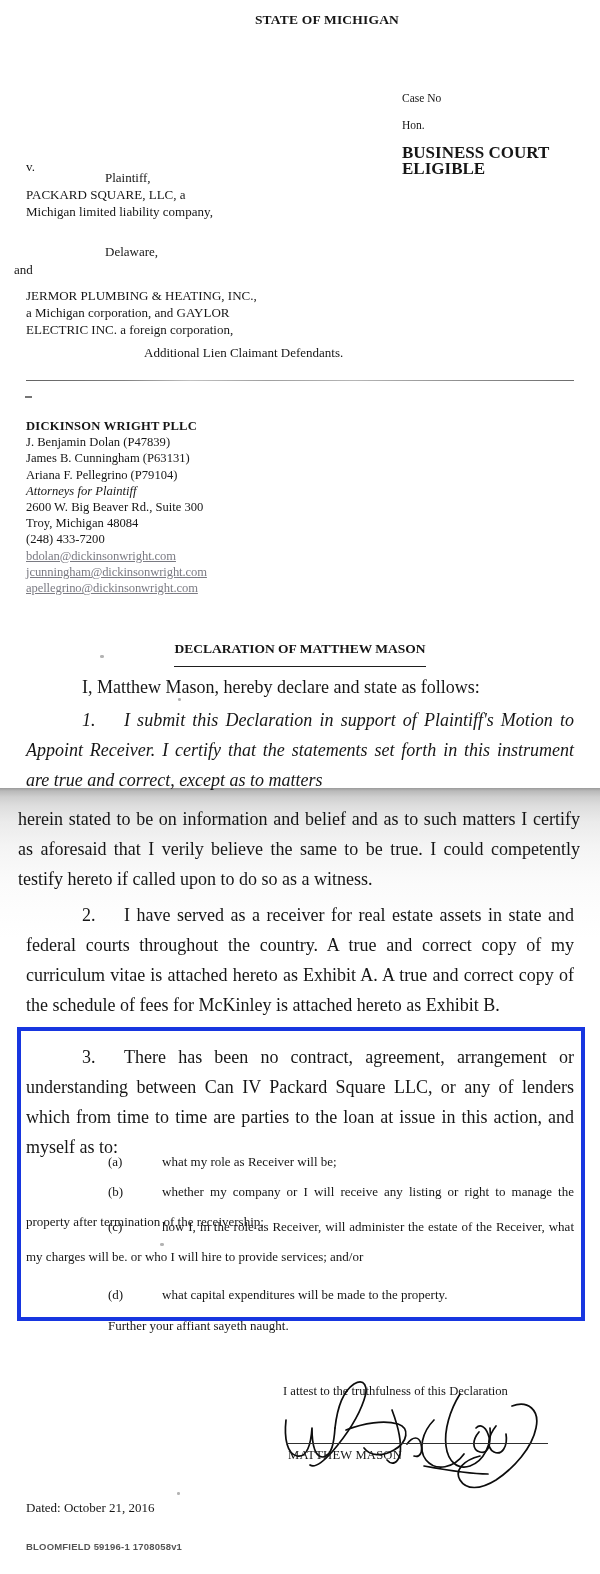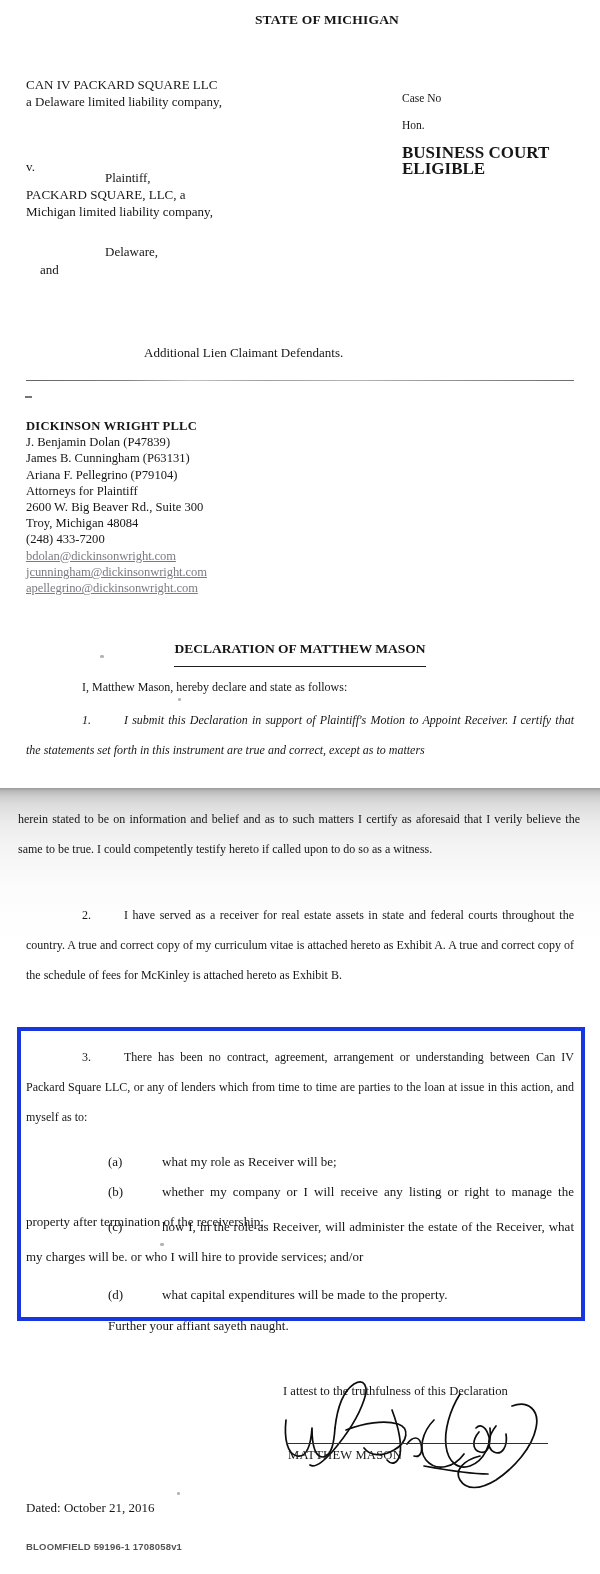--- a/index.html
+++ b/index.html
@@ -70,21 +70,21 @@
   .cap-left  { left: 26px; }
   .cap-ind   { left: 105px; }
   .cap-right { left: 402px; font-size: 11.5px; }
   .cap-right.bold { font-weight: bold; font-size: 17px; line-height: 16px; }
 
   #plaintiff-name    { top: 76px; }
   #plaintiff-label   { top: 127px; margin-top: 42px; }
   #versus            { top: 158px; }
   #defendant-name    { top: 186px; }
   #defendant-label   { top: 243px; }
-  #and-word          { top: 261px; left: 40px; font-family: Liberation Serif, serif; }
+  #and-word          { top: 261px; left: 14px; font-family: Liberation Serif, serif; }
   #lien-claimants    { top: 287px; }
   #lien-label        { top: 344px; left: 112px; margin-left: 32px; }
 
   #case-no   { top: 90px; }
   #hon       { top: 117px; }
   #biz-court { top: 145px; }
 
   .caption-rule {
     position: absolute;
     left: 26px;
@@ -108,21 +108,21 @@
 
   
   #attorney-block {
     position: absolute;
     left: 26px;
     top: 418px;
     font-size: 12.6px;
     line-height: 16.2px;
   }
   #attorney-block .firm { font-weight: bold; letter-spacing: .2px; }
-  #attorney-block .ital { }
+  #attorney-block .ital { font-style: italic; }
   #attorney-block .email {
     text-decoration: underline;
     color: #4a4a55;
     opacity: .72;
     letter-spacing: -.1px;
   }
 
   
   #decl-title {
     position: absolute;
@@ -138,21 +138,21 @@
   }
   .speck {
     position: absolute;
     background: #777;
     opacity: .55;
     border-radius: 40%;
   }
 
   .para {
     position: absolute;
-    font-size: 12px;
+    font-size: 18px;
     line-height: 30px;
     text-align: justify;
   }
   .para .num {
     display: inline-block;
     width: 42px;
     margin-left: 56px;
   }
 
   #p-intro { left: 26px; top: 672px; width: 548px; }
@@ -237,28 +237,29 @@
   }
 </style>
 </head>
 <body>
 
 <div id="page">
   <div class="scan">
 
     <div class="hdr" id="state-of-michigan">STATE OF MICHIGAN</div>
 
-    <div class="cap cap-left" id="plaintiff-name">CAN IV PACKARD SQUARE LLC
-a Delaware limited liability company,</div>
     <div class="cap cap-ind" id="plaintiff-label">Plaintiff,</div>
     <div class="cap cap-left" id="versus">v.</div>
     <div class="cap cap-left" id="defendant-name">PACKARD SQUARE, LLC, a
 Michigan limited liability company,</div>
     <div class="cap cap-ind" id="defendant-label">Delaware,</div>
     <div class="cap" id="and-word">and</div>
+    <div class="cap cap-left" id="lien-claimants">JERMOR PLUMBING &amp; HEATING, INC.,
+a Michigan corporation, and GAYLOR
+ELECTRIC INC. a foreign corporation,</div>
     <div class="cap" id="lien-label">Additional Lien Claimant Defendants.</div>
 
     <div class="cap cap-right" id="case-no">Case No</div>
     <div class="cap cap-right" id="hon">Hon.</div>
     <div class="cap cap-right bold" id="biz-court">BUSINESS COURT
 ELIGIBLE</div>
 
     <div class="caption-rule"></div>
     <div class="rule-tick"></div>
 

